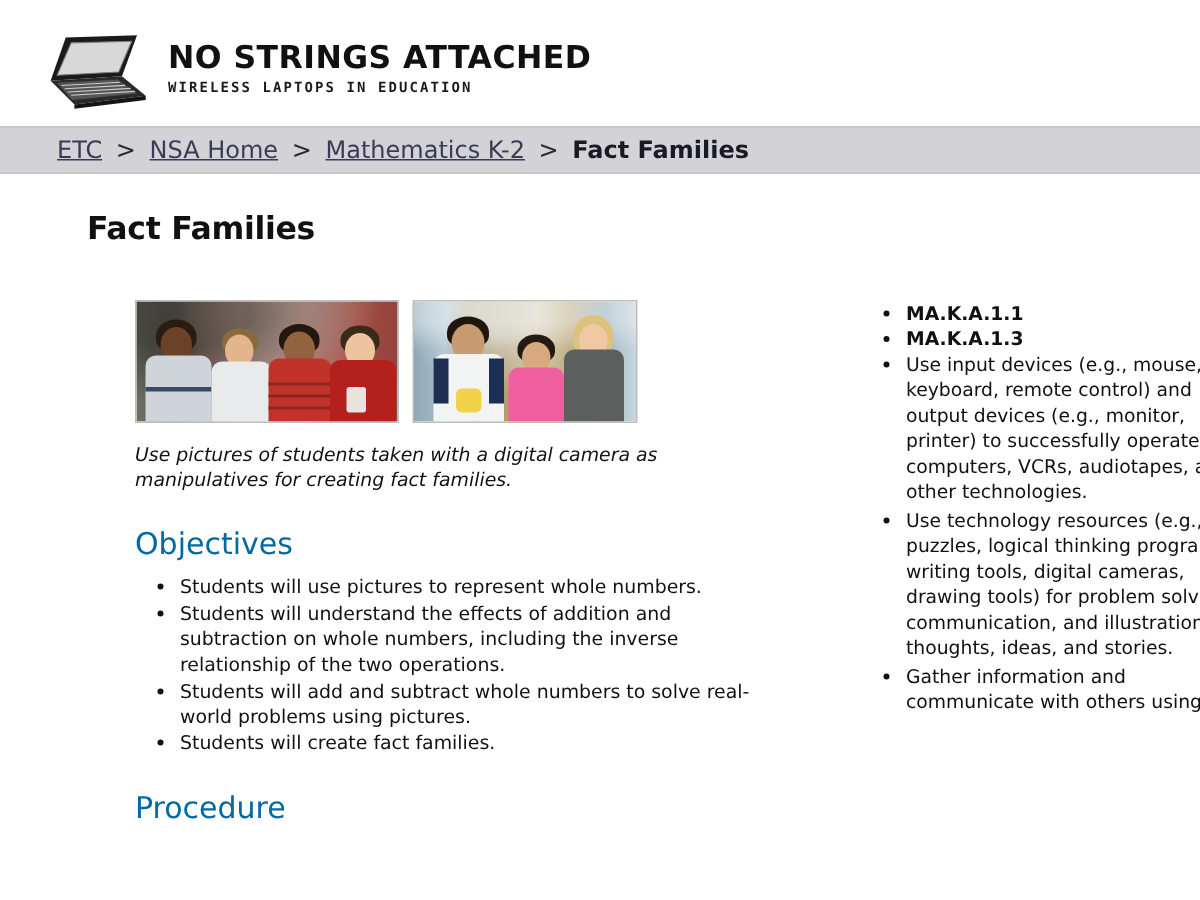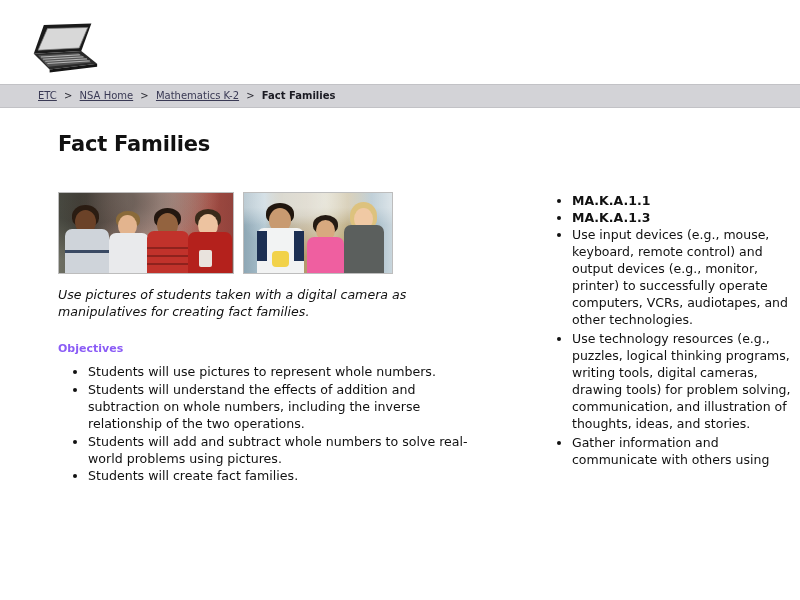--- a/index.html
+++ b/index.html
@@ -42,21 +42,21 @@
     white-space: nowrap;
   }
 
   
   .breadcrumb-bar {
     width: 800px;
     background: #d3d3d7;
     border-top: 1px solid #c2c2c6;
     border-bottom: 1px solid #c2c2c6;
     padding: 5px 0 6px 38px;
-    font-size: 10px;
+    font-size: 16px;
     color: #2a2a33;
     white-space: nowrap;
   }
   .breadcrumb-bar a {
     color: #3a3a55;
     text-decoration: underline;
   }
   .breadcrumb-sep { margin: 0 4px; color: #2a2a33; }
   .breadcrumb-current { font-weight: bold; color: #1a1a22; }
 
@@ -65,21 +65,21 @@
     padding: 24px 24px 0 58px;
   }
   h1.page-title {
     font-size: 21px;
     font-weight: bold;
     margin: 0 0 36px 0;
     color: #111;
     letter-spacing: -0.2px;
   }
   .columns { display: flex; align-items: flex-start; }
-  .col-main { width: 430px; flex: none; }
+  .col-main { width: 430px; flex: none; margin-left: 32px; }
   .col-side { width: 250px; flex: none; margin-left: 56px; }
 
   
   .photo-row { display: flex; gap: 9px; }
   .photo {
     height: 82px;
     border: 1px solid #bdbdbd;
     position: relative;
     overflow: hidden;
   }
@@ -124,24 +124,24 @@
   .caption {
     font-style: italic;
     font-size: 12.6px;
     line-height: 1.32;
     color: #111;
     margin-top: 13px;
     max-width: 392px;
   }
 
   h2.section-title {
-    font-size: 11px;
-    font-weight: bold;
+    font-size: 20px;
+    font-weight: normal;
     margin: 22px 0 9px 0;
-    color: #8b5cf6;
+    color: #0369a1;
   }
   h2.side-title {
     font-size: 14.6px;
     font-weight: bold;
     margin: 0 0 10px 0;
     color: #111;
     line-height: 1.27;
   }
   h2.side-title.second { margin-top: 22px; }
 
@@ -171,20 +171,24 @@
       <path d="M8 44 L74 40 L96 58 L30 66 Z" fill="#2a2a2a"></path>
       <path d="M14 46 L70 43 L88 56 L28 62 Z" fill="#555"></path>
       <g stroke="#cfcfcf" stroke-width="1.1">
         <line x1="18" y1="48.5" x2="72" y2="45.5"></line>
         <line x1="21" y1="51.5" x2="77" y2="48.3"></line>
         <line x1="24" y1="54.5" x2="82" y2="51.1"></line>
         <line x1="27" y1="57.5" x2="86" y2="53.9"></line>
       </g>
       <path d="M30 66 L96 58 L96 62 L30 70 Z" fill="#151515"></path>
     </svg>
+    <div class="logo-text">
+      <div class="logo-title">NO STRINGS ATTACHED</div>
+      <div class="logo-sub">WIRELESS LAPTOPS IN EDUCATION</div>
+    </div>
   </div>
 </div>
 
 <div class="breadcrumb-bar">
   <a href="#">ETC</a>
   <span class="breadcrumb-sep">&gt;</span>
   <a href="#">NSA Home</a>
   <span class="breadcrumb-sep">&gt;</span>
   <a href="#">Mathematics K-2</a>
   <span class="breadcrumb-sep">&gt;</span>
@@ -254,20 +258,21 @@
       <div class="caption">Use pictures of students taken with a digital camera as manipulatives for creating fact families.</div>
 
       <h2 class="section-title">Objectives</h2>
       <ul class="bullets">
         <li>Students will use pictures to represent whole numbers.</li>
         <li>Students will understand the effects of addition and subtraction on whole numbers, including the inverse relationship of the two operations.</li>
         <li>Students will add and subtract whole numbers to solve real-world problems using pictures.</li>
         <li>Students will create fact families.</li>
       </ul>
 
+      <h2 class="section-title">Procedure</h2>
 
     </div>
 
     <div class="col-side">
 
       <ul class="bullets side-list std-list">
         <li>MA.K.A.1.1</li>
         <li>MA.K.A.1.3</li>
       </ul>
 

